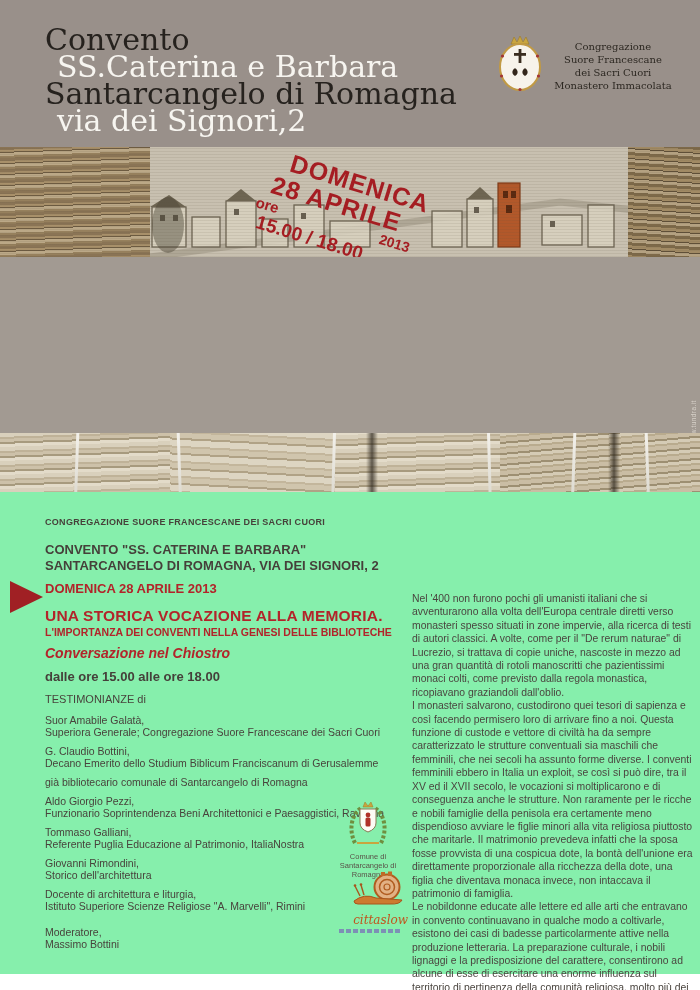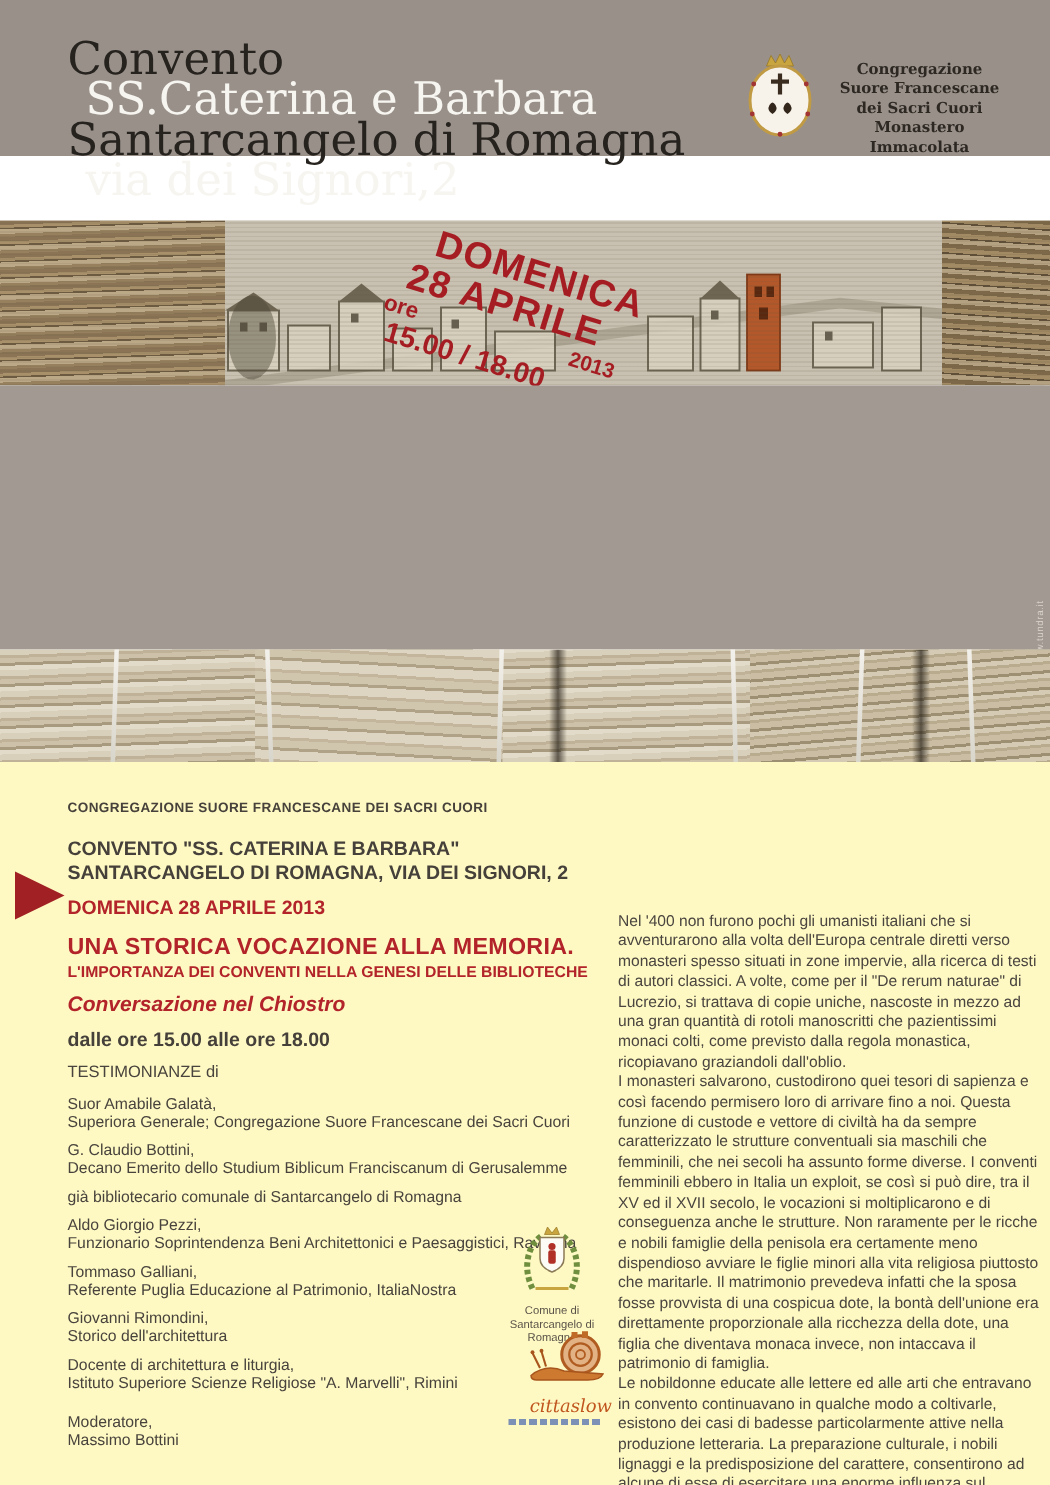--- a/index.html
+++ b/index.html
@@ -1,28 +1,28 @@
 <!DOCTYPE html>
 <html><head>
 <meta charset="utf-8">
 <style>
   html,body{margin:0;padding:0;background:#ffffff;}
   .poster{position:relative;width:700px;height:990px;overflow:hidden;background:#ffffff;
           font-family:"Liberation Sans",sans-serif;}
   .abs{position:absolute;}
 
   
-  .band-top{left:0;top:0;width:700px;height:104px;background:#99908a;}
+  .band-top{left:0;top:0;width:700px;height:147px;background:#99908a;}
   .masthead{left:45px;top:26px;font-family:"DejaVu Serif",serif;font-size:30px;line-height:27px;
             letter-spacing:0;white-space:nowrap;}
   .masthead .dark{color:#26221e;}
   .masthead .light{color:#f7f5f0;margin-left:12px;}
   .crest-cong{left:497px;top:34px;}
   .cong-text{left:549px;top:40px;width:128px;text-align:center;font-family:"DejaVu Serif",serif;
-             font-weight:bold;font-size:10px;line-height:13px;color:#2d2822;}
+             font-weight:normal;font-size:10px;line-height:13px;color:#2d2822;}
 
   
   .band-etch{left:0;top:147px;width:700px;height:110px;background:#c8c0b0;overflow:hidden;}
   .etch-texture{left:0;top:0;width:700px;height:110px;
       background:repeating-linear-gradient(0deg,rgba(90,80,60,.10) 0 1px,rgba(0,0,0,0) 1px 3px);}
   .books-left{left:0;top:0;width:150px;height:110px;
       background:repeating-linear-gradient(178deg,#8a7455 0 3px,#a8906a 3px 5px,#6d5b41 5px 6px,#bba887 6px 9px,#96805d 9px 11px);}
   .books-right{left:628px;top:0;width:72px;height:110px;
       background:repeating-linear-gradient(184deg,#7d6949 0 3px,#a18a64 3px 6px,#5f4f38 6px 7px,#b4a181 7px 10px);}
   .badge{left:295px;top:150px;transform:rotate(17deg);transform-origin:0 0;color:#a51d22;
@@ -55,21 +55,21 @@
       background:repeating-linear-gradient(178deg,#d9d0bc 0 4px,#bfb298 4px 6px,#cdc1a9 6px 9px,#a79a7e 9px 11px,#e3dbc9 11px 14px);}
   .paper-seg2{left:170px;top:0;width:165px;height:75px;
       background:repeating-linear-gradient(183deg,#ddd5c2 0 6px,#c3b69c 6px 8px,#d0c5ad 8px 13px,#b0a286 13px 15px);}
   .paper-seg4{left:500px;top:0;width:200px;height:75px;
       background:repeating-linear-gradient(175deg,#d5cbb5 0 3px,#b9ab8e 3px 5px,#cabda4 5px 9px,#9d8f72 9px 11px);}
   .string{position:absolute;top:-4px;bottom:-4px;width:3px;background:linear-gradient(#f4f2ec,#d7d4ca);}
   .crev{position:absolute;top:0;bottom:0;width:12px;
         background:linear-gradient(90deg,rgba(40,34,25,0),rgba(40,34,25,.7),rgba(40,34,25,0));}
 
   
-  .content{left:0;top:508px;width:700px;height:482px;background:#fef9c3;}
+  .content{left:0;top:492px;width:700px;height:482px;background:#86efac;}
   .left-col{left:45px;top:25px;width:355px;color:#48433c;}
   .org-line{font-size:9px;font-weight:bold;letter-spacing:.3px;color:#46413a;}
   .venue{margin-top:15px;font-size:13px;font-weight:bold;line-height:16px;color:#45403a;}
   .date-line{margin-top:7px;font-size:13px;font-weight:bold;color:#b2242a;}
   .title-red{margin-top:11px;font-size:15.5px;font-weight:bold;color:#b2242a;letter-spacing:.2px;}
   .subtitle-red{margin-top:1px;font-size:10.5px;font-weight:bold;color:#b2242a;}
   .kicker-red{margin-top:7px;font-size:14px;font-weight:bold;font-style:italic;color:#b2242a;}
   .hours{margin-top:8px;font-size:13px;font-weight:bold;color:#45403a;}
   .testim{margin-top:9px;font-size:11px;color:#48433c;}
   .speakers{margin-top:9px;font-size:10.5px;line-height:12px;}

